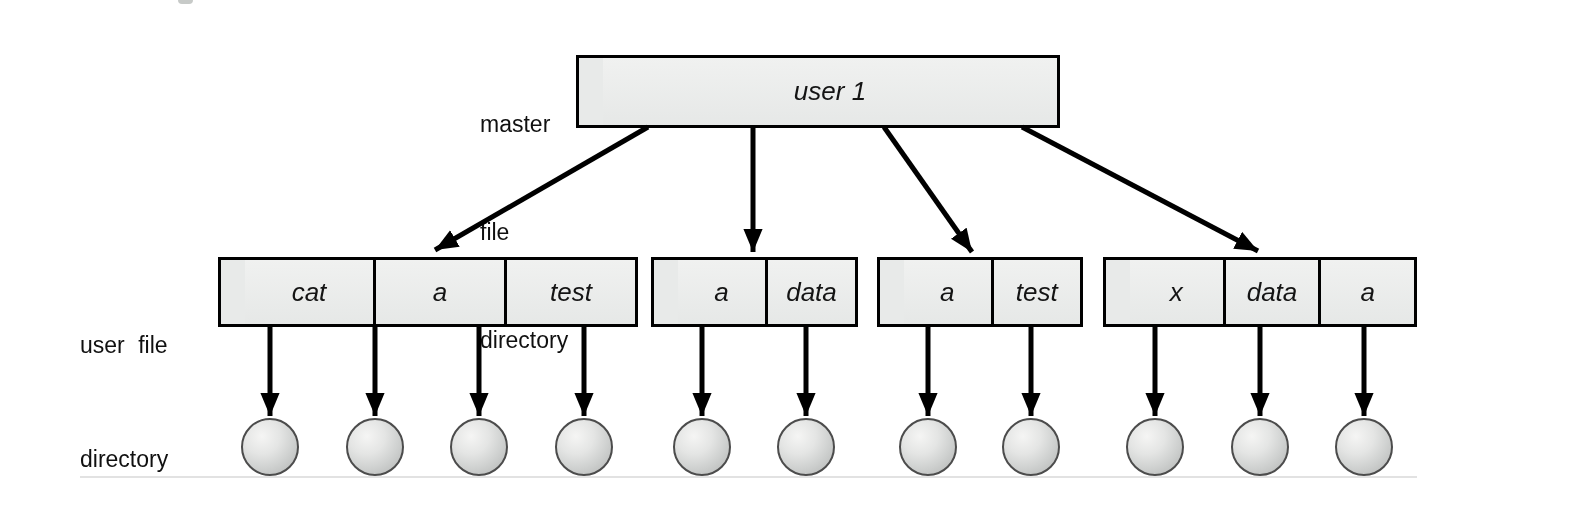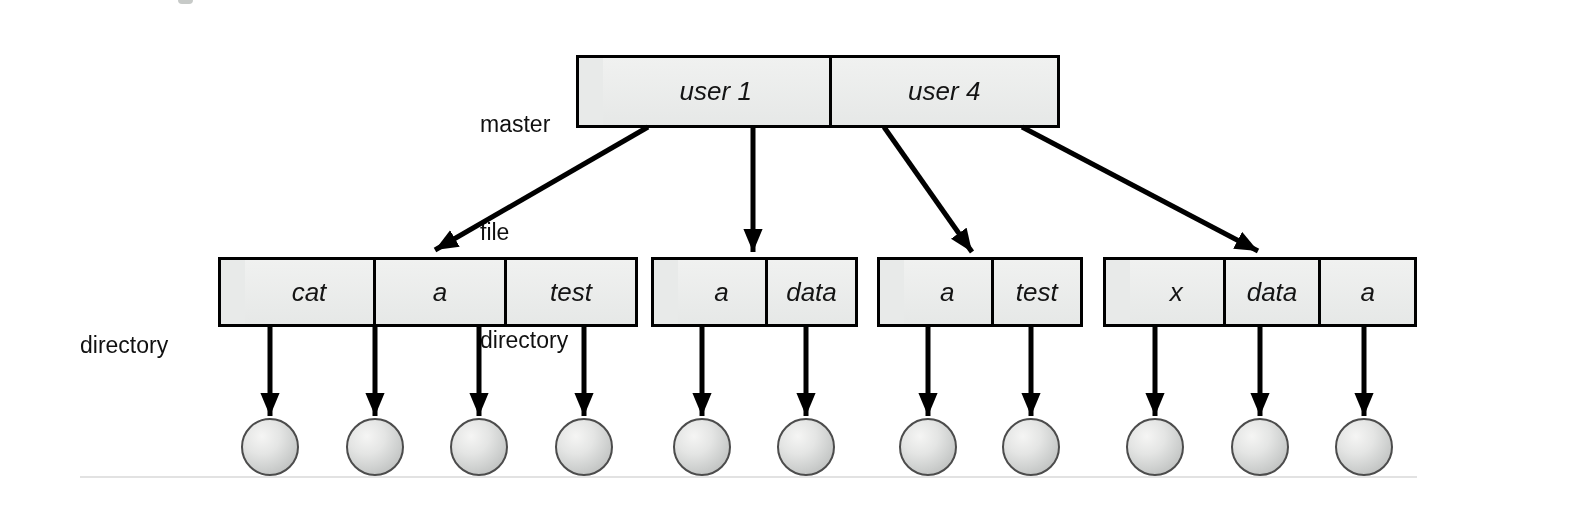--- a/index.html
+++ b/index.html
@@ -52,26 +52,24 @@
   <div class="label label-master">
     <div>master</div>
     <div>file</div>
     <div>directory</div>
   </div>
 
   <div class="box mfd">
     <div class="cell">
         <span>user 1</span>
       </div>
-    <div class="cell">
-        <span>user 4</span>
-      </div>
   </div>
 
   <div class="label label-user">
+    <div>user file</div>
     <div>directory</div>
   </div>
 
   <div class="box ufd1">
     <div class="cell">
         <span>cat</span>
       </div>
     <div class="cell">
         <span>a</span>
       </div>

